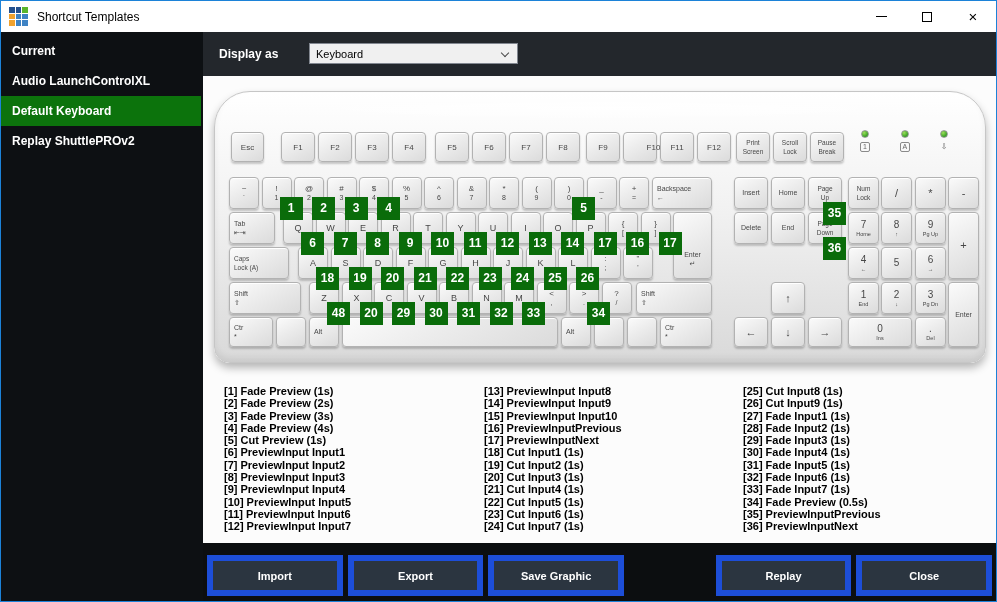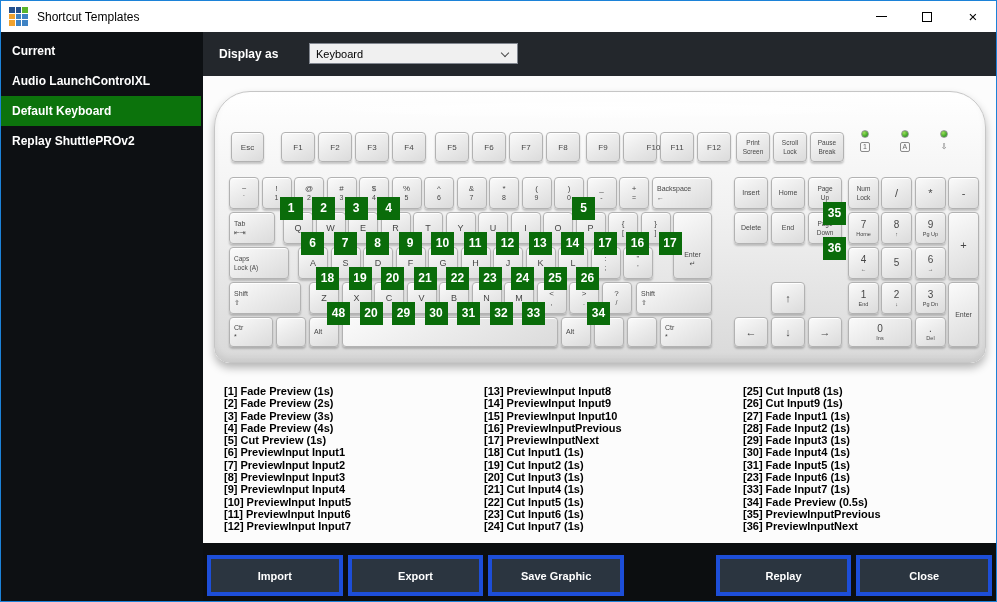--- a/index.html
+++ b/index.html
@@ -45,21 +45,21 @@
   .kbadge.bb{right:-5px;bottom:-17px;}
   .led-group{position:absolute;left:645px;top:38px;width:88px;display:flex;justify-content:space-between;}
   .led{display:flex;flex-direction:column;align-items:center;gap:4px;}
   .led-dot{width:8px;height:8px;border-radius:50%;background:radial-gradient(circle at 35% 30%,#9be05a,#2f9b1e 75%);border:1px solid #9a9a9a;}
   .led-ic{font-size:8px;color:#666;line-height:9px;}
   .led-ic.boxed{border:1px solid #8a8a8a;border-radius:2px;font-size:7px;line-height:8px;padding:0 2px;}
   
   .col{position:absolute;top:309px;font-weight:bold;font-size:11px;line-height:12.3px;color:#000;}
   
   .footer{height:59px;background:#0c0e10;display:flex;align-items:flex-start;padding:12px 0 0 4px;}
-  .fbtn{width:136px;height:41px;margin-right:5px;background:#2b3540;border:4px solid #1d4ed8;color:#fff;font-family:"Liberation Sans",sans-serif;font-weight:bold;font-size:11px;display:flex;align-items:center;justify-content:center;cursor:default;}
+  .fbtn{width:136px;height:41px;margin-right:5px;background:#2b3540;border:6px solid #1d4ed8;color:#fff;font-family:"Liberation Sans",sans-serif;font-weight:bold;font-size:11px;display:flex;align-items:center;justify-content:center;cursor:default;}
   .fspacer{width:87px;}
 </style>
 </head>
 <body>
 
 <div class="window" style="--accent: #0c730c; --badge: #0a6c0a; border-color: rgb(28, 130, 216);">
   <div class="titlebar">
     <span class="app-icon">
         <span style="background: rgb(35, 81, 143);"></span>
         <span style="background: rgb(35, 81, 143);"></span>
@@ -531,21 +531,21 @@
             <div>[24] Cut Input7 (1s)</div>
           </div>
           <div class="col" style="left: 540px;">
             <div>[25] Cut Input8 (1s)</div>
             <div>[26] Cut Input9 (1s)</div>
             <div>[27] Fade Input1 (1s)</div>
             <div>[28] Fade Input2 (1s)</div>
             <div>[29] Fade Input3 (1s)</div>
             <div>[30] Fade Input4 (1s)</div>
             <div>[31] Fade Input5 (1s)</div>
-            <div>[23] Fade Input6 (1s)</div>
+            <div>[32] Fade Input6 (1s)</div>
             <div>[33] Fade Input7 (1s)</div>
             <div>[34] Fade Preview (0.5s)</div>
             <div>[35] PreviewInputPrevious</div>
             <div>[36] PreviewInputNext</div>
           </div>
         </div>
     </div>
 
     <div class="footer">
         <button class="fbtn">Import</button>

